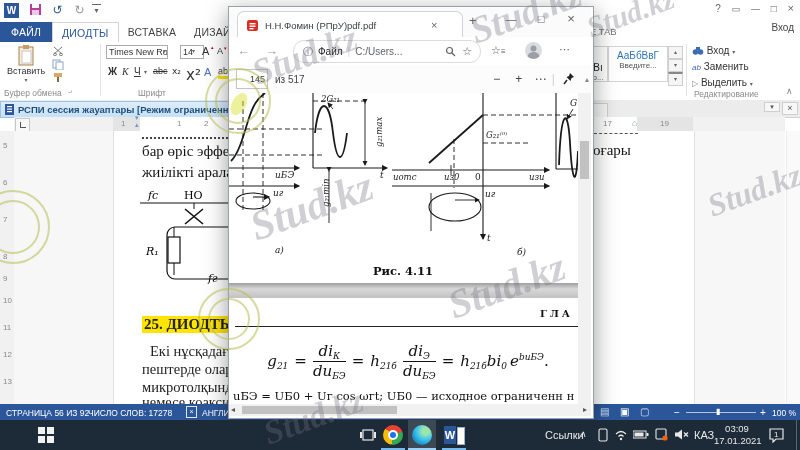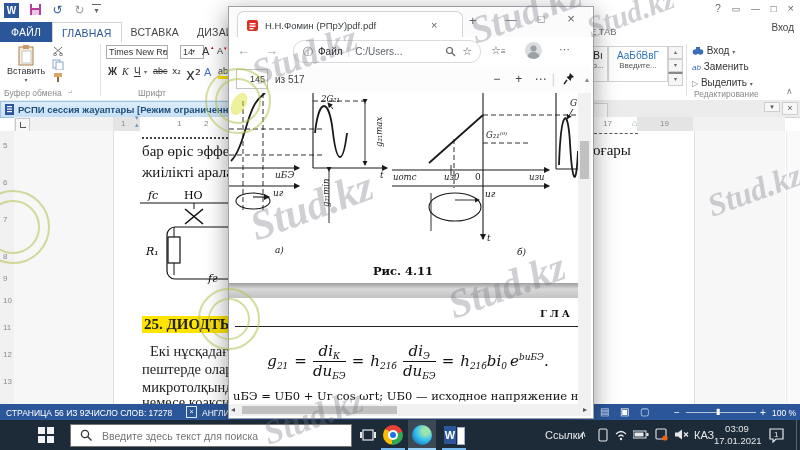--- a/index.html
+++ b/index.html
@@ -72,21 +72,21 @@
       <span style="padding:0 4px;color:#666;font-size:10px">?</span>
       <span style="padding:0 4px;color:#666;font-size:9px">▭</span>
       <span style="padding:0 4px;color:#666;font-size:9px">—</span>
       <span style="padding:0 4px;color:#666;font-size:10px">□</span>
       <span style="padding:0 4px;color:#666;font-size:11px">×</span>
     </div>
     <span class="a" style="right:6px;top:22px;font-size:10px;color:#444">Вход</span>
 
     <div class="a" style="left:0;top:22px;width:800px;height:20px;border-bottom:1px solid #d4d4d4">
       <div class="wtab file">ФАЙЛ</div>
-      <div class="wtab active">ГЛАВНАЯ</div>
+      <div class="wtab active">ДИОДТЫ</div>
       <div class="wtab">ВСТАВКА</div>
       <div class="wtab">ДИЗАЙН</div>
       <div class="wtab">РА</div>
       <span class="a" style="left:590px;top:4px;font-size:9.5px;color:#777">E TAB</span>
     </div>
 
     <div class="a" style="left:0;top:42px;width:800px;height:58px;background:#fff;border-bottom:1px solid #d9d9d9">
 
       <div class="a" style="left:6px;top:2px;width:40px;height:44px;text-align:center">
         <svg class="mini-ico" width="20" height="22">
@@ -134,21 +134,21 @@
       <span class="a rbtn" style="left:134px;top:24px;text-decoration:underline">Ч</span>
       <span class="a" style="left:144px;top:26px;font-size:6px;color:#666">▾</span>
       <span class="a rbtn" style="left:153px;top:24px;text-decoration:line-through;font-size:9px">abc</span>
       <span class="a rbtn dv" style="left:172px;top:24px;font-size:9px">x₂</span>
       <span class="a rbtn dv" style="left:186px;top:24px;font-size:15px">x²</span>
       <span class="a rbtn" style="left:204px;top:24px;color:#4472c4;font-size:11px">А</span>
       <span class="a rbtn" style="left:218px;top:24px;font-size:9px;border-bottom:3px solid #ffe400">ab</span>
       <div class="a grp-label" style="left:138px;top:46px">Шрифт</div>
 
       <div class="stylebox a" style="left:588px;top:4px;width:18px;height:34px">
-        <div style="font-size:10px;color:#222;margin-top:3px">Вı</div>
+        <div style="font-size:10px;color:#222;margin-top:15px">Вı</div>
         <div style="font-size:8px;color:#555">о...</div>
       </div>
       <div class="stylebox a" style="left:608px;top:4px;width:58px;height:34px">
         <div style="font-size:10px;color:#2e74b5;margin-top:3px">АаБбВвГ</div>
         <div style="font-size:8px;color:#555">Введите...</div>
       </div>
       <div class="a" style="left:668px;top:4px">
         <div class="galbtn">▴</div>
         <div class="galbtn">▾</div>
         <div class="galbtn" style="border-top:2px solid #888">▾</div>
@@ -418,21 +418,21 @@
         <span><span>h</span><span class="sub">21б</span></span>
         <span class="frac">
             <span class="n" style="display:block"><span>di</span><span class="sub">Э</span></span>
             <span style="display:block"><span>du</span><span class="sub">БЭ</span></span>
           </span>
         <span style="font-style:normal">=</span>
         <span><span>h</span><span class="sub">21б</span><span>bi</span><span class="sub">0</span> <span>e</span><span class="sup">buБЭ</span><span style="font-style:normal">.</span></span>
       </div>
 
       <div class="a dser" style="left:4px;top:296px;width:356px;font-size:11.5px;color:#111;white-space:nowrap">
-        <span style="">uБЭ = UБ0 + Uг cos ωгt;  UБ0 </span><span>— исходное напряжение н</span>
+        <span style="">uБЭ = UБ0 + Uг cos ωгt;  UБ0 </span><span>— исходное ограниченн н</span>
       </div>
 
       <div class="a scroll" style="right:0;top:0;width:13px;height:311px">
         <div class="thumb a" style="right:2px;top:48px;width:9px;height:38px"></div>
       </div>
 
       <div class="a scroll" style="left:0;bottom:0;width:362px;height:12px">
         <span class="a" style="left:2px;top:1px;font-size:8px;color:#555">◂</span>
         <div class="thumb a" style="left:13px;top:2px;width:155px;height:8px"></div>
         <span class="a" style="right:4px;top:1px;font-size:8px;color:#555">▸</span>
@@ -442,27 +442,20 @@
 
   <div class="a" id="taskbar">
     <span class="a" style="left:38px;top:7px">
       <svg width="16" height="16">
           <rect x="0" y="0" width="7" height="7" fill="#f2f2f2"></rect>
           <rect x="9" y="0" width="7" height="7" fill="#f2f2f2"></rect>
           <rect x="0" y="9" width="7" height="7" fill="#f2f2f2"></rect>
           <rect x="9" y="9" width="7" height="7" fill="#f2f2f2"></rect>
         </svg>
     </span>
-    <div class="a" style="left:70px;top:4px;width:280px;height:21px;background:#fff;border:1px solid #767676;display:flex;align-items:center">
-      <svg class="mini-ico" width="13" height="13" style="margin:0 7px 0 9px">
-          <circle cx="5" cy="5" r="3.6" fill="none" stroke="#333" stroke-width="1.3"></circle>
-          <line x1="7.8" y1="7.8" x2="11.5" y2="11.5" stroke="#333" stroke-width="1.3"></line>
-        </svg>
-      <input style="border: none; outline: none; flex: 1 1 0%; font-size: 10.5px; font-family: &quot;Liberation Sans&quot;, sans-serif; color: rgb(51, 51, 51); background: transparent;" placeholder="Введите здесь текст для поиска">
-    </div>
     <span class="a" style="left:360px;top:7px">
       <svg width="16" height="16">
           <rect x="3" y="3" width="10" height="10" fill="none" stroke="#e8e8e8" stroke-width="1.2"></rect>
           <rect x="0" y="5" width="2" height="6" fill="#e8e8e8"></rect>
           <rect x="14" y="5" width="2" height="6" fill="#e8e8e8"></rect>
         </svg>
     </span>
     <div class="a" style="left:383px;top:5px;width:20px;height:20px;border-radius:50%;background:conic-gradient(from -50deg,#ea4335 0 33.3%,#34a853 0 66.6%,#fbbc05 0 100%)">
       <div style="position:absolute;left:5px;top:5px;width:10px;height:10px;border-radius:50%;background:#fff"></div>
       <div style="position:absolute;left:7px;top:7px;width:6px;height:6px;border-radius:50%;background:#1a73e8"></div>

